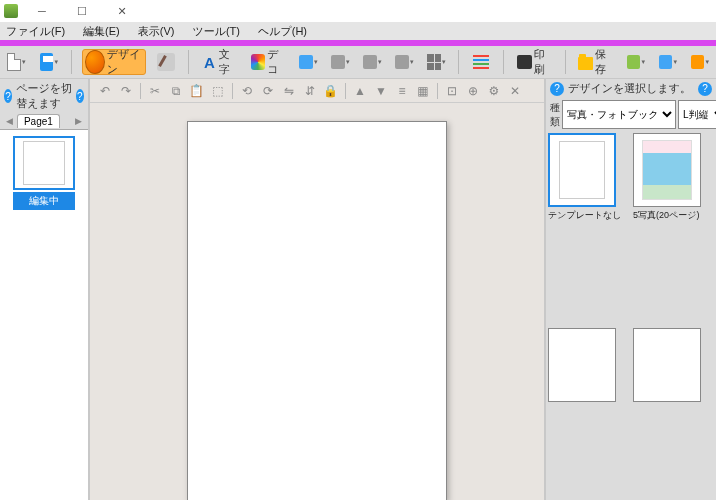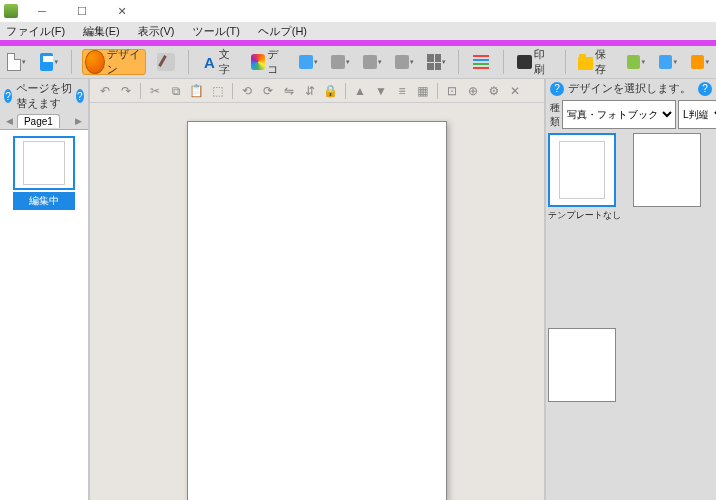--- a/index.html
+++ b/index.html
@@ -232,20 +232,26 @@
 
     </div>
     <div class="template-list" id="template-list">
         <div class="template-item selected">
           <div class="template-thumb">
             <div style="width:46px;height:58px;border:1px solid #ccc;background:#fff"></div>
           </div>
           <div class="template-caption">テンプレートなし</div>
         </div>
         <div class="template-item">
-          <div class="template-thumb"></div>
+          <div class="template-thumb">
+            <div class="thumb-pink"></div>
+          </div>
+          <div class="template-caption">5写真(20ページ)</div>
         </div>
         <div class="template-item">
           <div class="template-thumb"></div>
         </div>
+        <div class="template-item">
+          <div class="template-thumb"></div>
+        </div>
       </div>
   </div>
 </div>
 
 </body></html>

